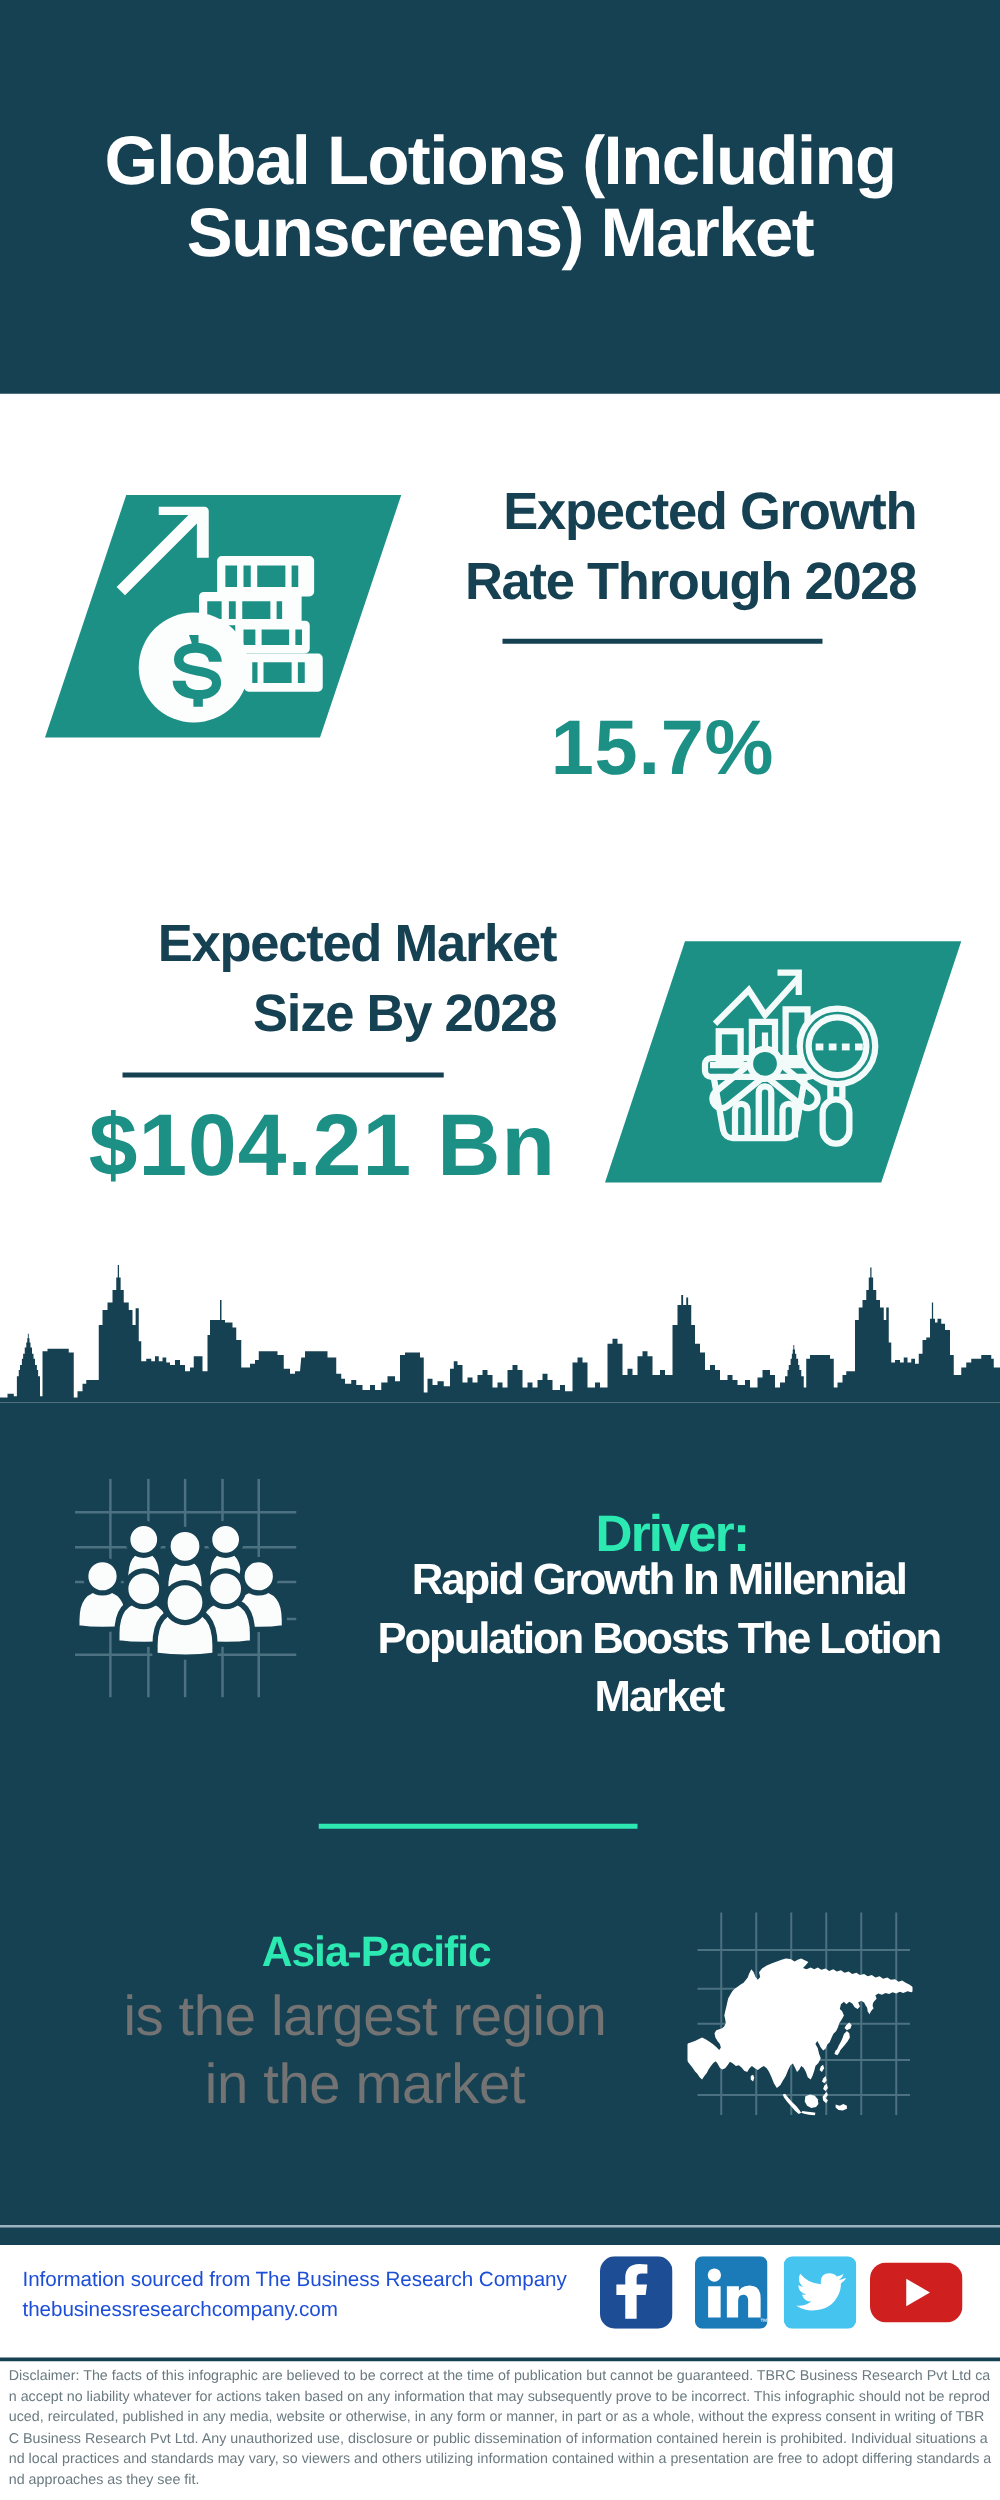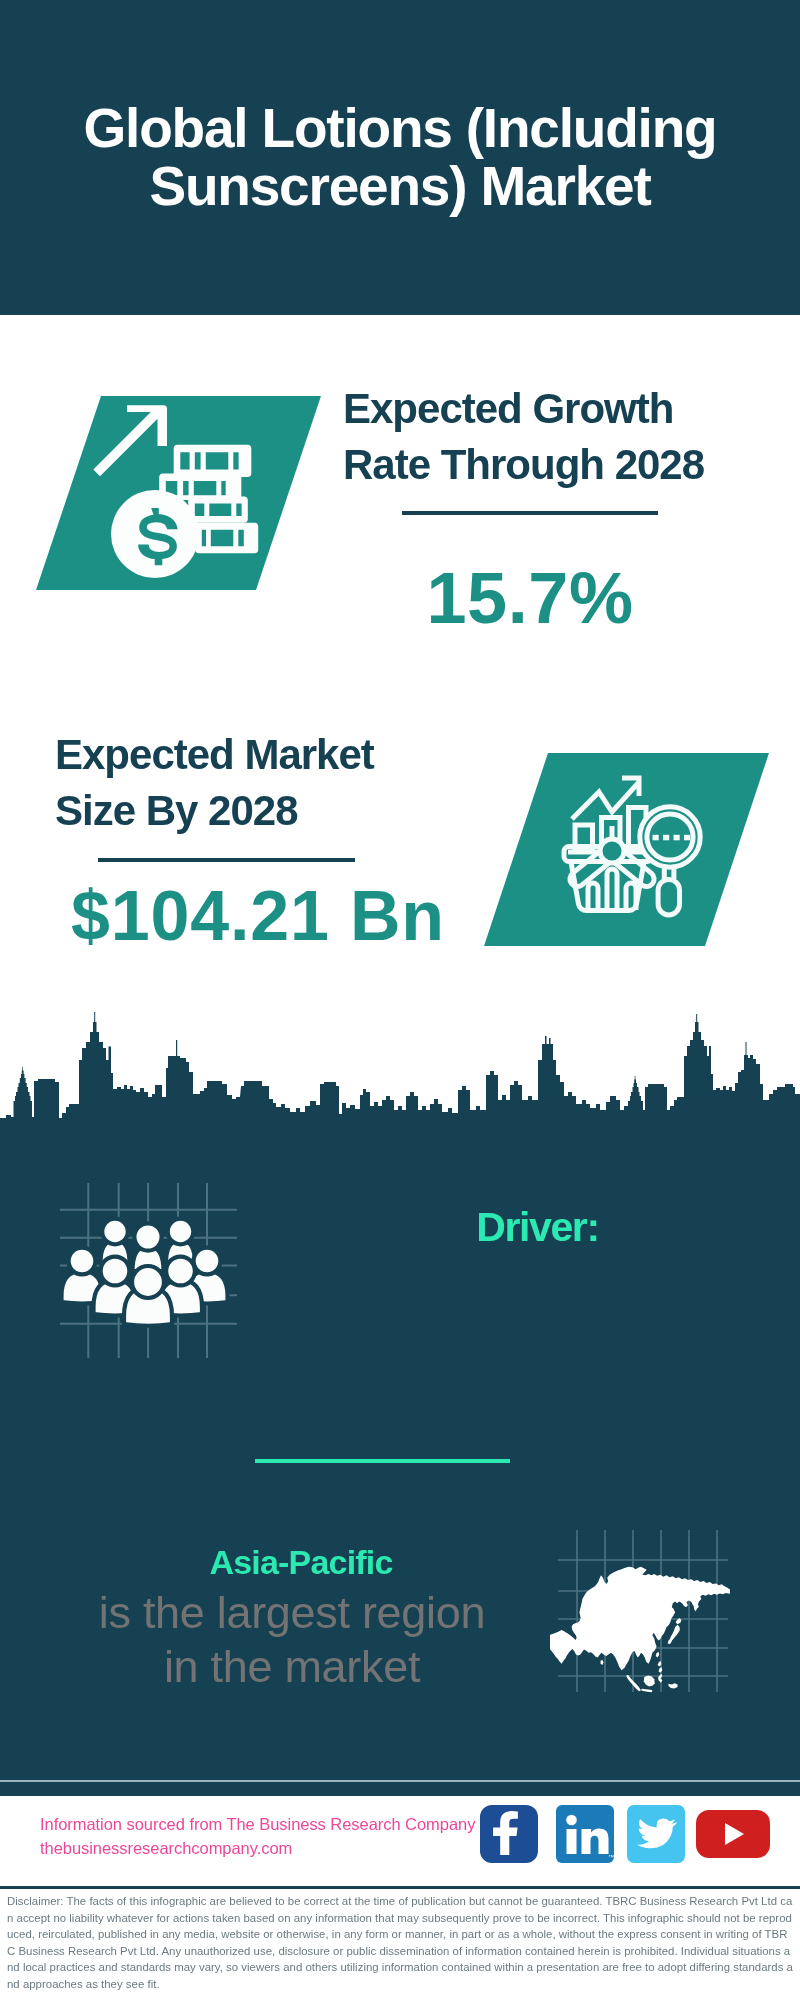--- a/index.html
+++ b/index.html
@@ -1,20 +1,20 @@
 <!DOCTYPE html>
 <html><head>
 <meta charset="utf-8">
 <style>
   html,body{margin:0;padding:0;}
   body{width:800px;height:2000px;background:#fff;font-family:"Liberation Sans",sans-serif;overflow:hidden;-webkit-font-smoothing:antialiased;}
   .page{position:relative;width:800px;height:2000px;background:#fff;}
   .header{position:absolute;left:0;top:0;width:800px;height:315px;background:#164152;}
   .header h1{position:absolute;left:50px;top:99px;width:700px;margin:0;color:#fff;font-size:55px;font-weight:bold;line-height:58px;text-align:center;letter-spacing:-1.2px;}
-  .stat-title{position:absolute;color:#164152;font-size:42px;font-weight:bold;line-height:55.5px;text-align:left;letter-spacing:-1px;}
+  .stat-title{position:absolute;color:#164152;font-size:42px;font-weight:bold;line-height:55.5px;text-align:right;letter-spacing:-1px;}
   .rule{position:absolute;background:#164152;height:4px;}
   .stat-value{position:absolute;color:#1d9086;font-weight:bold;text-align:center;white-space:nowrap;}
   .darkband{position:absolute;left:0;background:#164152;width:800px;}
   svg{display:block;}
 </style>
 </head>
 <body>
 
 <div class="page">
   <div class="header">
@@ -31,21 +31,21 @@
       <path d="M130,80.5 h74.5 a3.8,3.8 0 0 1 3.8,3.8 v19 a3.8,3.8 0 0 1 -3.8,3.8 h-74.5 a3.8,3.8 0 0 1 -3.8,-3.8 v-19 a3.8,3.8 0 0 1 3.8,-3.8 z m2.8,7.5 v14.2 h11.5 v-14.2 z m17.3,0 v14.2 h5.5 v-14.2 z m10.7,0 v14.2 h22.5 v-14.2 z m27.5,0 v14.2 h4.4 v-14.2 z"></path>
       <path d="M159,103.5 h52 a3.8,3.8 0 0 1 3.8,3.8 v18.7 a3.8,3.8 0 0 1 -3.8,3.8 h-52 a3.8,3.8 0 0 1 -3.8,-3.8 v-18.7 a3.8,3.8 0 0 1 3.8,-3.8 z m2.8,7 v12.5 h9.5 v-12.5 z m14.5,0 v12.5 h22 v-12.5 z m27,0 v12.5 h5.3 v-12.5 z"></path>
       <path d="M166,129.8 h55.4 a3.8,3.8 0 0 1 3.8,3.8 v22.9 a3.8,3.8 0 0 1 -3.8,3.8 h-55.4 a3.8,3.8 0 0 1 -3.8,-3.8 v-22.9 a3.8,3.8 0 0 1 3.8,-3.8 z m2.8,7 v16.5 h4.2 v-16.5 z m9,0 v16.5 h22.5 v-16.5 z m27.5,0 v16.5 h5.5 v-16.5 z"></path>
 
       <circle cx="122" cy="141" r="44"></circle>
       <path fill="#1d9086" d="M118.2,115 h7.6 v6.1 q9.8,0.9 14.6,5.9 q3.8,4 4.1,9.3 h-10.3 q-0.5,-3.4 -2.9,-5.1 q-2.8,-2 -8,-2 q-5,0 -7.4,1.6 q-2.2,1.4 -2.2,3.5 q0,2.3 2.5,3.5 q2.3,1.1 9.3,2.3 q9.4,1.6 13.4,4.1 q5,3.1 5,8.9 q0,5.6 -4.4,9.2 q-3.8,3.1 -10.2,3.8 v6.2 h-7.6 v-6.2 q-7.3,-0.7 -11.6,-4.2 q-4.8,-3.9 -5,-10.4 h10.4 q0.3,3.7 3,5.6 q2.8,1.9 8,1.9 q5,0 7.7,-1.7 q2.4,-1.5 2.4,-3.8 q0,-2.4 -2.7,-3.7 q-2.4,-1.2 -9.6,-2.5 q-9.3,-1.6 -13.2,-4.1 q-4.9,-3.1 -4.9,-8.7 q0,-5.4 4.3,-8.9 q3.7,-3.1 10,-3.9 z"></path>
     </g>
   </svg>
   <div class="stat-title" style="left:343px;top:381px;width:390px;">Expected Growth Rate Through 2028</div>
   <div class="rule" style="left:402px;top:511px;width:256px;"></div>
-  <div class="stat-value" style="left:355px;top:553px;width:350px;font-size:72px;line-height:91px;letter-spacing:0.6px;">15.7%</div>
+  <div class="stat-value" style="left:355px;top:553px;width:350px;font-size:62px;line-height:91px;letter-spacing:0.6px;">15.7%</div>
 
   <div class="darkband" style="top:1122px;height:674px;"></div>
   <svg width="800" height="125" viewBox="0 0 800 125" style="position:absolute;left:0;top:1000px;">
     <path d="M0,122 L0,118 L6,118 L6,115 L11,115 L11,117 L13.5,117 L13.5,101 L15,101 L15,96 L16,96 L16,92 L17.5,92 L17.5,87 L18.5,87 L18.5,83 L19.8,83 L19.8,78 L21,78 L21,74 L21.8,74 L21.8,70.5 L22.3,70.5 L22.3,67 L23,67 L23,70.5 L23.6,70.5 L23.6,74 L24.4,74 L24.4,78 L25.6,78 L25.6,83 L26.8,83 L26.8,87 L28,87 L28,92 L29.5,92 L29.5,96 L30.5,96 L30.5,101 L32,101 L32,117 L34,117 L34,81 L38,81 L38,79 L55,79 L55,82 L59,82 L59,118 L62,118 L62,113 L66,113 L66,107 L69,107 L69,104 L79,104 L79,60 L82,60 L82,48 L86,48 L86,42 L90,42 L90,32 L93,32 L93,22 L94.2,22 L94.2,12 L95.2,12 L95.2,22 L96.5,22 L96.5,32 L99,32 L99,42 L103,42 L103,48 L106,48 L106,60 L108.5,60 L108.5,46.5 L111,46.5 L111,73 L113,73 L113,89 L117,89 L117,87 L121,87 L121,89 L124,89 L124,85 L127,85 L127,89 L130,89 L130,86 L133,86 L133,90 L136,90 L136,92 L140,92 L140,88 L144,88 L144,92 L148,92 L148,97 L152,97 L152,94 L155,94 L155,85 L162,85 L162,97 L166,97 L166,68 L168,68 L168,56 L176,56 L176,40 L177.2,40 L177.2,56 L180,56 L180,58 L186,58 L186,62 L189,62 L189,72 L193,72 L193,94 L200,94 L200,91 L204,91 L204,88 L207,88 L207,81 L222,81 L222,84 L227,84 L227,95 L232,95 L232,99 L236,99 L236,97 L240,97 L241,86 L244,86 L244,81 L262,81 L262,86 L269,86 L269,99 L273,99 L273,103 L276,103 L276,107 L281,107 L281,104 L285,104 L285,108 L290,108 L290,112 L296,112 L296,108 L300,108 L300,112 L305,112 L305,106 L310,106 L310,101 L316,101 L316,105 L320,105 L320,84 L324,84 L324,82 L336,82 L336,86 L339,86 L339,114 L342,114 L342,103 L346,103 L346,108 L350,108 L350,105 L355,105 L355,109 L360,109 L360,95 L363,95 L363,89 L366,89 L366,92 L370,92 L370,106 L374,106 L374,102 L378,102 L378,106 L382,106 L382,100 L386,100 L386,96 L390,96 L390,100 L394,100 L394,110 L398,110 L398,106 L402,106 L402,110 L406,110 L406,96 L410,96 L410,92 L414,92 L414,96 L418,96 L418,110 L422,110 L422,106 L426,106 L426,110 L430,110 L430,104 L434,104 L434,99 L438,99 L438,104 L442,104 L442,112 L448,112 L448,108 L452,108 L452,113 L458,113 L458,90 L462,90 L462,86 L466,86 L466,90 L470,90 L470,110 L476,110 L476,106 L480,106 L480,110 L486,110 L486,75 L490,75 L490,71 L494,71 L494,75 L498,75 L498,100 L502,100 L502,95 L506,95 L506,100 L510,100 L510,85 L514,85 L514,81 L518,81 L518,85 L522,85 L522,100 L528,100 L528,96 L532,96 L532,100 L538,100 L538,60 L542,60 L542,44 L545,44 L545,36 L546.5,36 L546.5,44 L549,44 L549,38 L550.5,38 L550.5,44 L553,44 L553,60 L556,60 L556,75 L560,75 L560,82 L564,82 L564,96 L568,96 L568,92 L572,92 L572,96 L576,96 L576,104 L582,104 L582,100 L586,100 L586,104 L590,104 L590,108 L596,108 L596,104 L600,104 L600,110 L606,110 L606,102 L610,102 L610,96 L616,96 L616,100 L620,100 L620,110 L624,110 L624,106 L628,106 L628,101 L630,101 L630,96 L631,96 L631,92 L632.5,92 L632.5,87 L633.5,87 L633.5,83 L634.2,83 L634.2,79.5 L634.7,79.5 L634.7,76 L635.4,76 L635.4,79.5 L636,79.5 L636,83 L637,83 L637,87 L638.5,87 L638.5,92 L639.5,92 L639.5,96 L641,96 L641,101 L643,101 L643,110 L645,110 L645,87 L648,87 L648,84 L664,84 L664,87 L667,87 L667,110 L670,110 L670,106 L674,106 L674,100 L677,100 L677,97 L684,97 L684,56 L687,56 L687,46 L690,46 L690,40 L693,40 L693,32 L695,32 L695,22 L696.2,22 L696.2,14 L697.2,14 L697.2,22 L698.5,22 L698.5,32 L701,32 L701,40 L704,40 L704,46 L707,46 L707,56 L709,56 L709,46 L711,46 L711,74 L713,74 L713,90 L716,90 L716,88 L720,88 L720,90 L723,90 L723,86 L726,86 L726,90 L729,90 L729,87 L732,87 L732,91 L735,91 L735,83 L738,83 L738,72 L741,72 L741,70 L744,70 L744,55 L745.5,55 L745.5,42 L746.5,42 L746.5,55 L748,55 L748,58 L750,58 L750,55 L753,55 L753,59 L756,59 L756,64 L760,64 L760,84 L763,84 L763,100 L769,100 L769,94 L773,94 L773,90 L777,90 L777,87 L785,87 L785,84 L793,84 L793,87 L795,87 L795,94 L800,94 L800,122 Z" fill="#164152"></path>
   </svg>
 
   <svg width="185" height="175" viewBox="0 0 185 175" style="position:absolute;left:55px;top:1183px;">
     <g stroke="#4c7282" stroke-width="2" fill="none">
       <path d="M33.3,0 V175 M63.7,0 V175 M93.1,0 V175 M123,0 V175 M152,0 V175"></path>
       <path d="M5,26.7 H182 M5,54.7 H182 M5,82.5 H182 M5,112.2 H182 M5,140.7 H182"></path>
@@ -83,20 +83,21 @@
           <circle cx="125.5" cy="88" r="14.4"></circle>
         </g>
 
       <g>
           <path d="M69,141 v-8 q0,-29 24,-29 q24,0 24,29 v8 q-23,3.5 -48,0 z"></path>
           <circle cx="93" cy="99" r="16"></circle>
         </g>
     </g>
   </svg>
   <div style="position:absolute;left:295px;top:1183px;width:485px;color:#2ce9b2;font-size:41px;font-weight:bold;line-height:41px;text-align:center;letter-spacing:-1.4px;margin-top:24px;">Driver:</div>
+  <div style="position:absolute;left:287px;top:1240px;width:480px;color:#fff;font-size:35px;font-weight:bold;line-height:47px;text-align:center;letter-spacing:-1.7px;">Rapid Growth In Millennial Population Boosts The Lotion Market</div>
 
   <div style="position:absolute;left:255px;top:1459px;width:255px;height:4px;background:#2ce9b2;"></div>
   <div style="position:absolute;left:101px;top:1540px;width:400px;color:#2ce9b2;font-size:34px;font-weight:bold;line-height:44px;text-align:center;letter-spacing:-0.8px;">Asia-Pacific</div>
   <div style="position:absolute;left:61px;top:1586px;width:462px;color:#737373;font-size:45px;font-weight:normal;line-height:54px;text-align:center;letter-spacing:-0.3px;white-space:nowrap;">
     <div>is the largest region</div>
     <div>in the market</div>
   </div>
 
   <svg width="180" height="180" viewBox="0 0 180 180" style="position:absolute;left:550px;top:1520px;">
     <g stroke="#4c7282" stroke-width="1.6" fill="none">
@@ -161,21 +162,21 @@
       <g fill="#f2fbfa" stroke="none">
         <rect x="171.5" y="84.8" width="6.2" height="5.5"></rect>
         <rect x="182" y="84.8" width="6.2" height="5.5"></rect>
         <rect x="192.5" y="84.8" width="6.2" height="5.5"></rect>
         <rect x="203" y="84.8" width="6.2" height="5.5"></rect>
       </g>
     </g>
   </svg>
 
   <div style="position:absolute;left:0;top:1780px;width:800px;height:2px;background:#9bb4bf;"></div>
-  <div style="position:absolute;left:40px;top:1812px;width:470px;color:#ec4899;font-size:16.5px;line-height:24px;letter-spacing:-0.05px;white-space:nowrap;">
+  <div style="position:absolute;left:18px;top:1812px;width:470px;color:#1d4ed8;font-size:16.5px;line-height:24px;letter-spacing:-0.05px;white-space:nowrap;">
     <div>Information sourced from The Business Research Company</div>
     <div>thebusinessresearchcompany.com</div>
   </div>
   <div style="position:absolute;left:480px;top:1805px;">
     <svg width="58" height="58" viewBox="0 0 58 58" style="position:absolute;left:0;top:0;">
       <rect x="0" y="0" width="58" height="58" rx="12" fill="#1d4e95"></rect>
       <path d="M36.5,31 l1.1,-8.4 h-8.3 v-5.5 q0,-3.4 4.1,-3.4 h4.5 v-7.2 q-3.6,-0.4 -6.5,-0.4 q-5.4,0 -8.3,2.8 q-2.9,2.8 -2.9,8.1 v5.6 h-7.1 v8.4 h7.1 v18.9 h9.1 v-18.9 z" fill="#fff"></path>
     </svg>
     <svg width="58" height="58" viewBox="0 0 58 58" style="position:absolute;left:76px;top:0;">
       <rect x="0" y="0" width="58" height="58" rx="6" fill="#1b7bb9"></rect>

